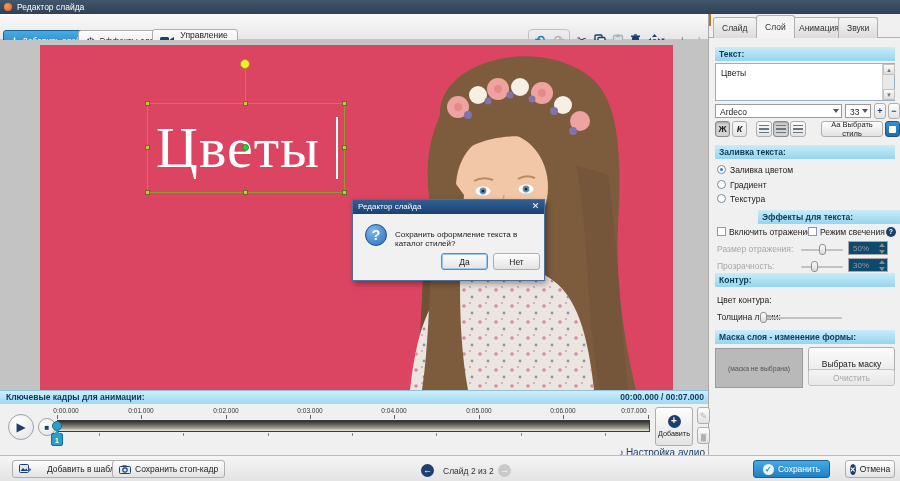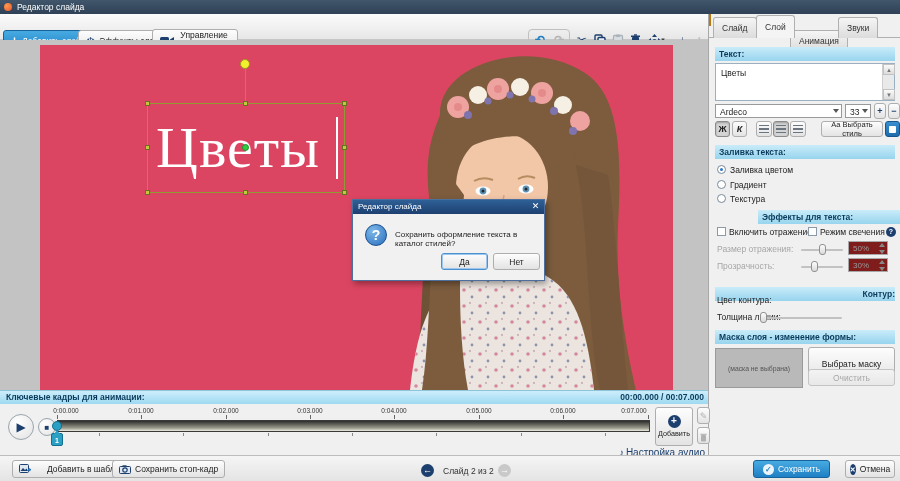--- a/index.html
+++ b/index.html
@@ -88,21 +88,21 @@
   .albars { display:inline-block; width:10px; height:9px;
     background:repeating-linear-gradient(to bottom, #6b7580 0 1.5px, transparent 1.5px 3.5px); }
   .radio { position:absolute; width:9px; height:9px; border-radius:50%; background:#fff; border:1px solid #7a8a9a; }
   .radio.sel::after { content:""; position:absolute; left:2px; top:2px; width:3px; height:3px;
     border-radius:50%; background:#2a78c8; }
   .check { position:absolute; width:9px; height:9px; background:#fff; border:1px solid #8a9aa8; }
   .swatch { position:absolute; height:12px; border:1px solid #888; }
   .slider-track { position:absolute; height:2px; background:#c2c2c2; border-radius:1px; }
   .slider-thumb { position:absolute; width:7px; height:11px; background:linear-gradient(#fdfdfd,#dadada);
     border:1px solid #909090; border-radius:3px; top:-5px; }
-  .spin { position:absolute; width:40px; height:14px; background:#7f1d1d; border:1px solid #a8a8a8; }
+  .spin { position:absolute; width:40px; height:14px; background:#0c4a6e; border:1px solid #a8a8a8; }
   .spin .sval { position:absolute; left:4px; top:2px; font-size:8px; color:#9a9a9a; }
   .spin .sup, .spin .sdn { position:absolute; right:1px; width:8px; height:6px; }
   .spin .sup::after { content:""; position:absolute; left:1px; top:1px; border-left:3px solid transparent;
     border-right:3px solid transparent; border-bottom:4px solid #888; }
   .spin .sdn::after { content:""; position:absolute; left:1px; top:1px; border-left:3px solid transparent;
     border-right:3px solid transparent; border-top:4px solid #888; }
   .spin .sup { top:0; } .spin .sdn { top:7px; }
   .helpq { position:absolute; width:10px; height:10px; border-radius:50%; background:#1c3f6e; color:#fff;
     font-size:7px; font-weight:bold; text-align:center; line-height:10px; }
   .maskbox { position:absolute; left:6px; top:334px; width:88px; height:40px; background:#b9b9b9;
@@ -293,21 +293,21 @@
     <div class="dlg-qicon">?</div>
     <div class="dlg-msg">Сохранить оформление текста в каталог стилей?</div>
     <button class="btn dlg-btn focus" style="left:88px;">Да</button>
     <button class="btn dlg-btn" style="left:140px;">Нет</button>
   </div>
 
   <div class="panel">
     <div class="tabline"></div>
     <div class="tab" style="left:4px;">Слайд</div>
     <div class="tab active" style="left:47px;">Слой</div>
-    <div class="tab" style="left:81px;margin-top:13px;">Анимация</div>
+    <div class="tab" style="left:81px;">Анимация</div>
     <div class="tab" style="left:129px;">Звуки</div>
 
     <div class="hdr" style="top:33px;">Текст:</div>
 
     <div class="textbox">
       <span class="tval">Цветы</span>
       <div class="sb">
         <div class="ar" style="top:0;">▲</div>
         <div class="ar" style="bottom:0;">▼</div>
       </div>
@@ -369,21 +369,21 @@
     <span class="plabel dis" style="left:8px;top:247px;">Прозрачность:</span>
     <div class="slider-track" style="left:92px;top:252px;width:42px;">
       <div class="slider-thumb" style="left:10px;"></div>
     </div>
     <div class="spin" style="left:139px;top:244px;">
       <span class="sval">30%</span>
       <span class="sup"></span>
       <span class="sdn"></span>
     </div>
 
-    <div class="hdr" style="top:273px;text-align:right;">Контур:</div>
+    <div class="hdr" style="top:259px;">Контур:</div>
     <span class="plabel" style="left:8px;top:281px;">Цвет контура:</span>
     <div class="swatch" style="background:linear-gradient(#f6b13a,#ef9c14);border-color:#b87a10"></div>
     <span class="plabel" style="left:8px;top:298px;">Толщина линии:</span>
     <div class="slider-track" style="left:53px;top:303px;width:80px;">
       <div class="slider-thumb" style="left:-2px;"></div>
     </div>
 
     <div class="hdr" style="top:316px;">Маска слоя - изменение формы:</div>
     <div class="maskbox">
       <span>(маска не выбрана)</span>

